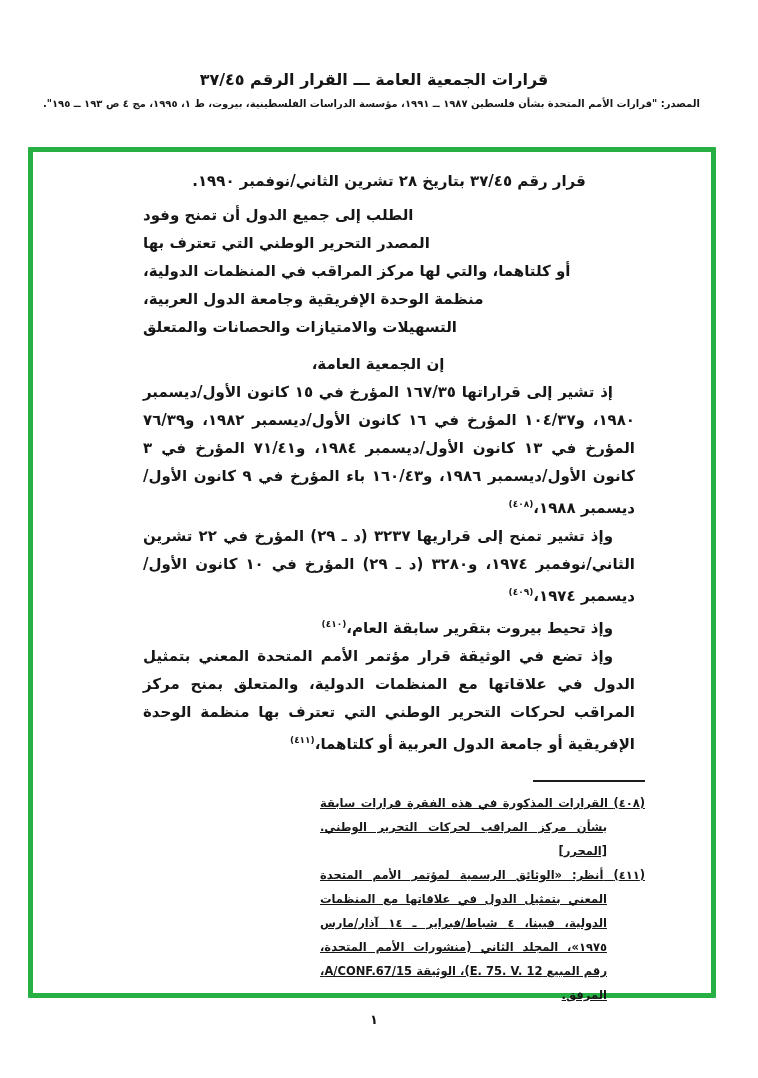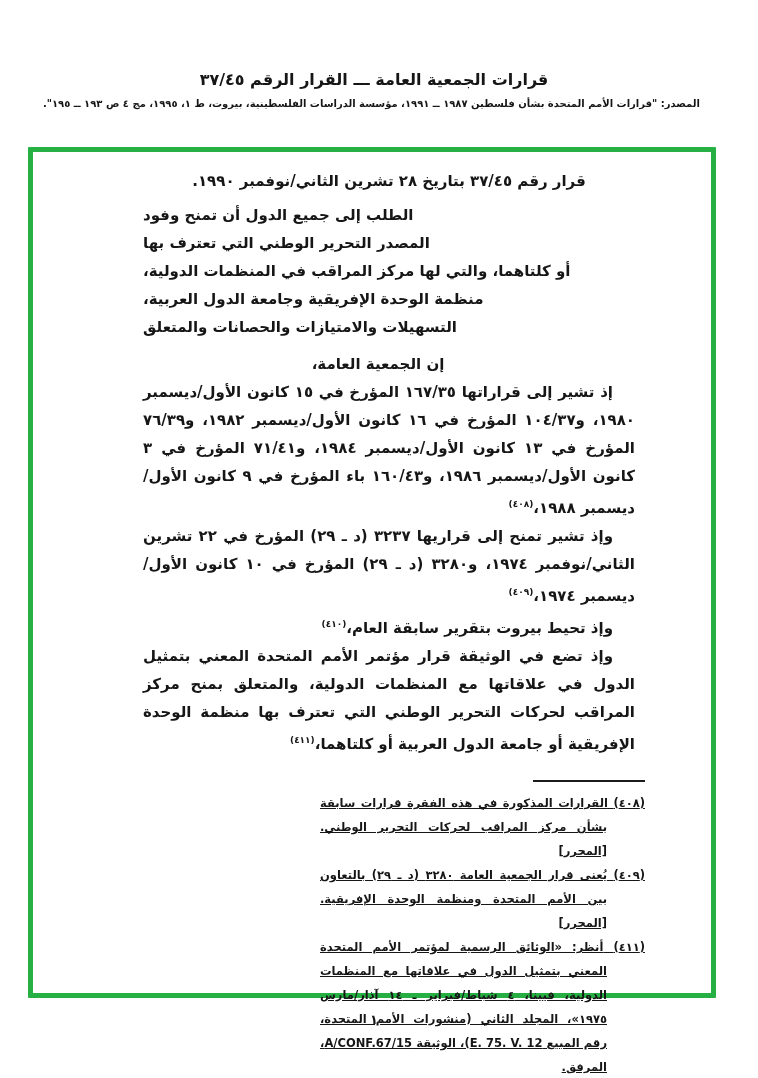--- a/index.html
+++ b/index.html
@@ -89,21 +89,20 @@
 
       <p class="para"><b class="lead">وإذ تشير تمنح</b> <span>إلى قراريها ٣٢٣٧ (د ـ ٢٩) المؤرخ في ٢٢ تشرين الثاني/نوفمبر ١٩٧٤، و٣٢٨٠ (د ـ ٢٩) المؤرخ في ١٠ كانون الأول/ديسمبر ١٩٧٤،</span><sup class="ref">(٤٠٩)</sup></p>
 
       <p class="para"><b class="lead">وإذ تحيط بيروت</b> <span>بتقرير سابقة العام،</span><sup class="ref">(٤١٠)</sup></p>
 
       <p class="para"><b class="lead">وإذ تضع في الوثيقة</b> <span>قرار مؤتمر الأمم المتحدة المعني بتمثيل الدول في علاقاتها مع المنظمات الدولية، والمتعلق بمنح مركز المراقب لحركات التحرير الوطني التي تعترف بها منظمة الوحدة الإفريقية أو جامعة الدول العربية أو كلتاهما،</span><sup class="ref">(٤١١)</sup></p>
 
       <div class="footnotes">
         <div class="fn-rule"></div>
         <div class="fn"><span class="fn-num">(٤٠٨)</span> <span>القرارات المذكورة في هذه الفقرة قرارات سابقة بشأن مركز المراقب لحركات التحرير الوطني. [المحرر]</span></div>
-        <div class="fn"><span class="fn-num">(٤٠٩)</span> <span>يُعنى قرار الجمعية العامة ٣٢٨٠ (د ـ ٢٩) بالتعاون بين الأمم المتحدة ومنظمة الوحدة الإفريقية. [المحرر]</span></div>
         <div class="fn"><span class="fn-num">(٤١١)</span> <span>أنظر: «الوثائق الرسمية لمؤتمر الأمم المتحدة المعني بتمثيل الدول في علاقاتها مع المنظمات الدولية، فيينا، ٤ شباط/فبراير ـ ١٤ آذار/مارس ١٩٧٥»، المجلد الثاني (منشورات الأمم المتحدة، رقم المبيع E. 75. V. 12)، الوثيقة A/CONF.67/15، المرفق.</span></div>
       </div>
 
     </div>
   </div>
 
   <div class="page-num">١</div>
 
 </div>
 

